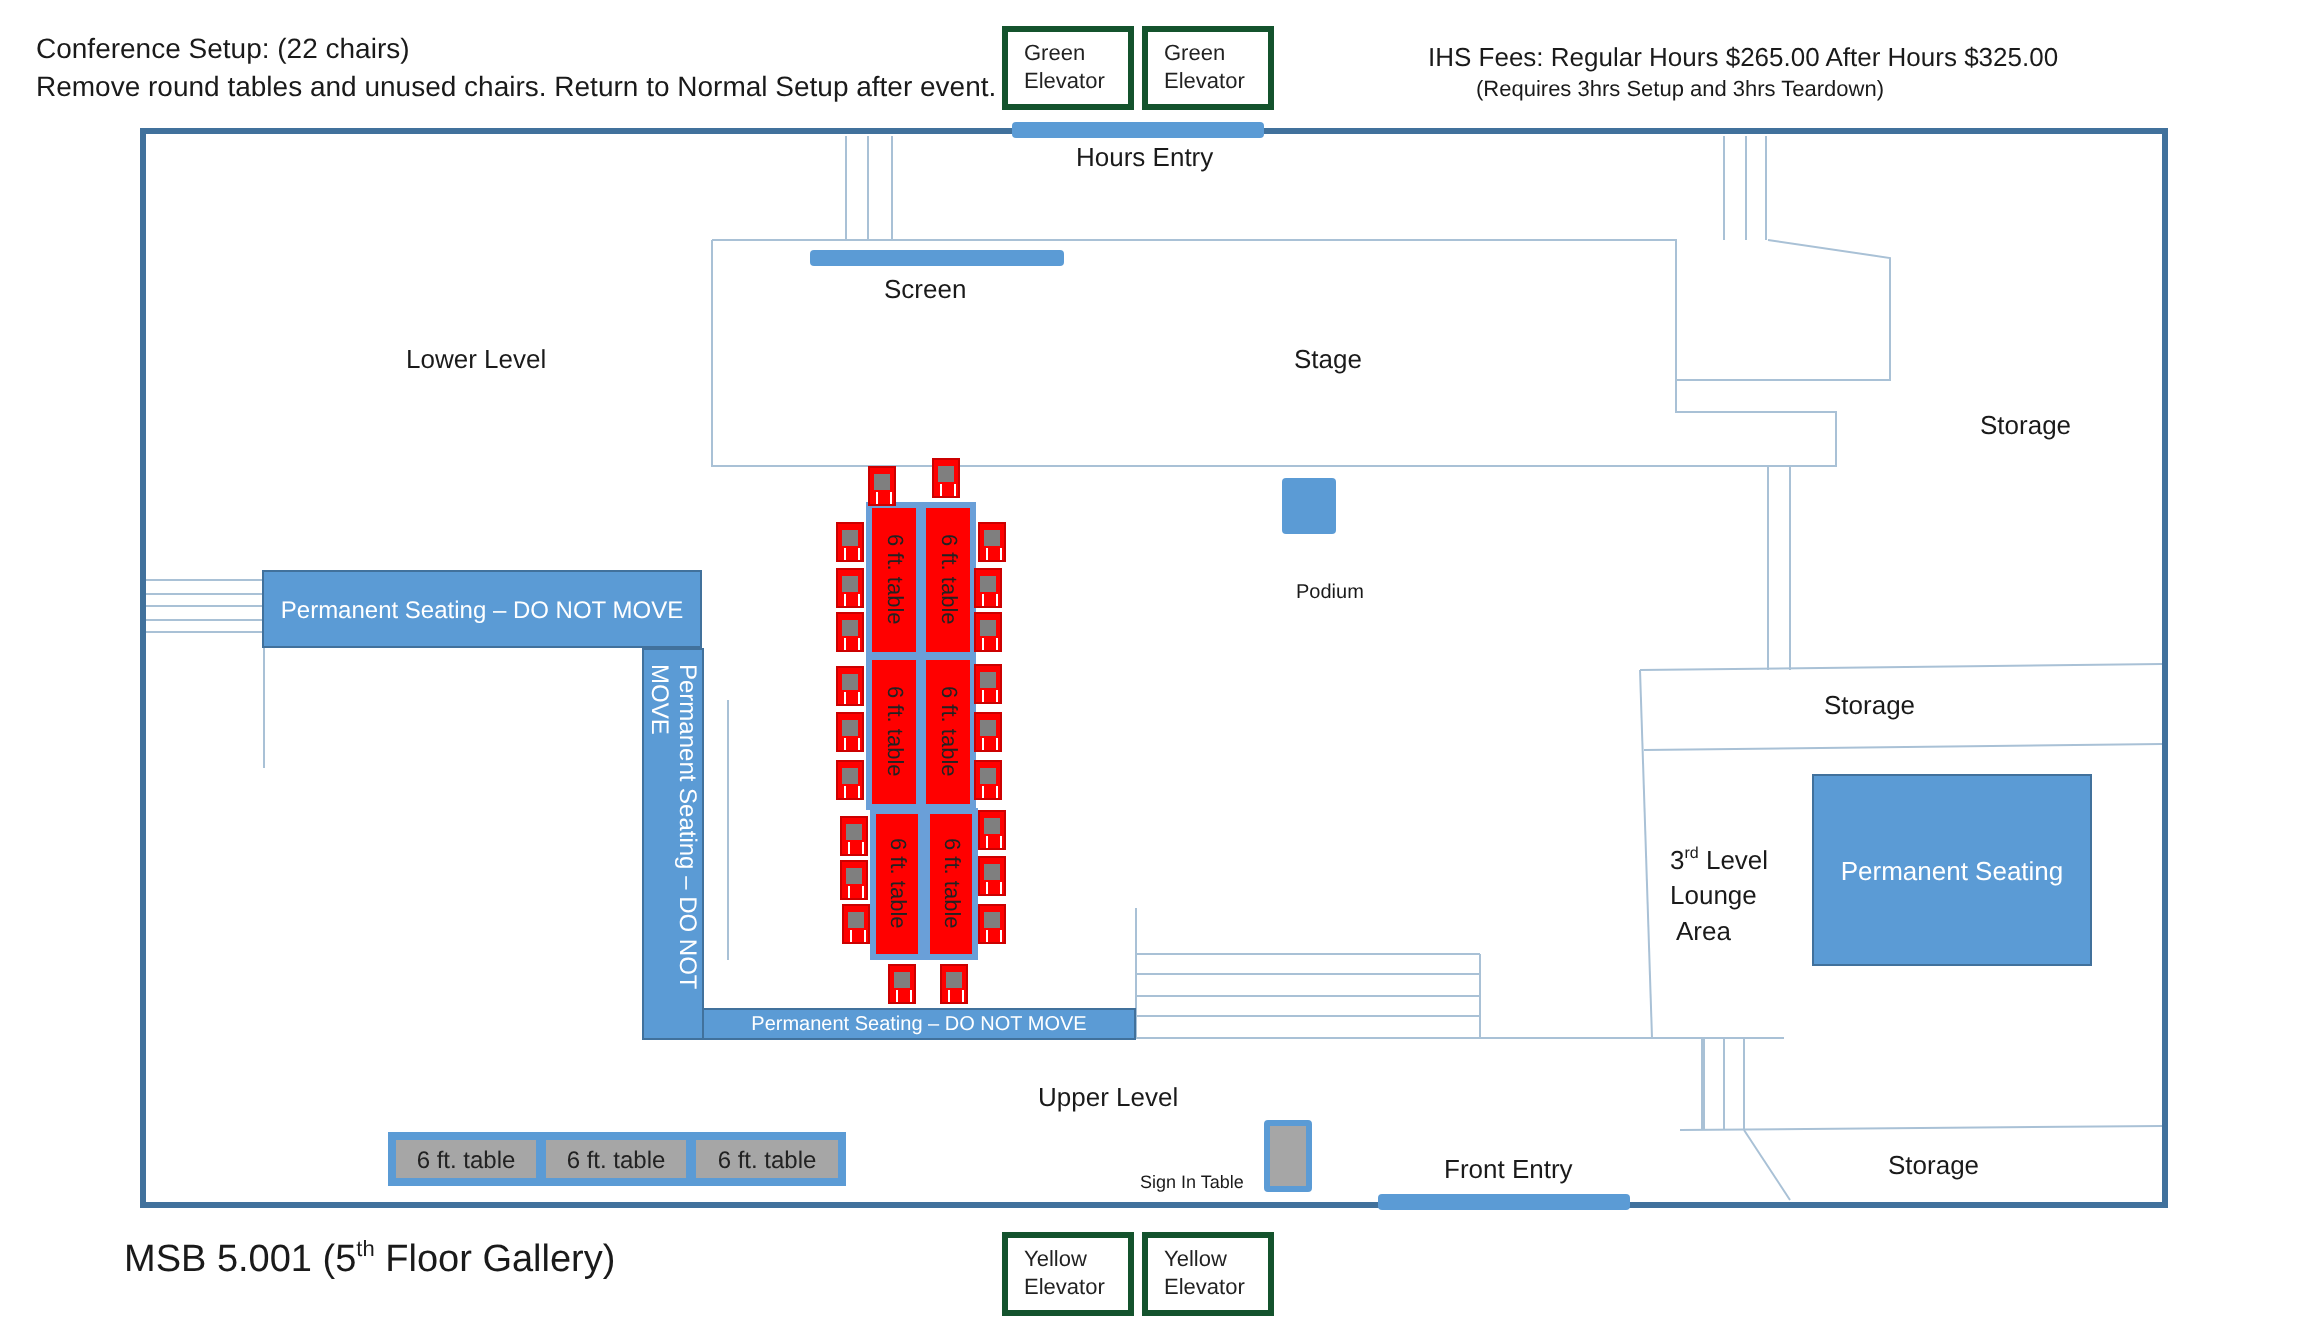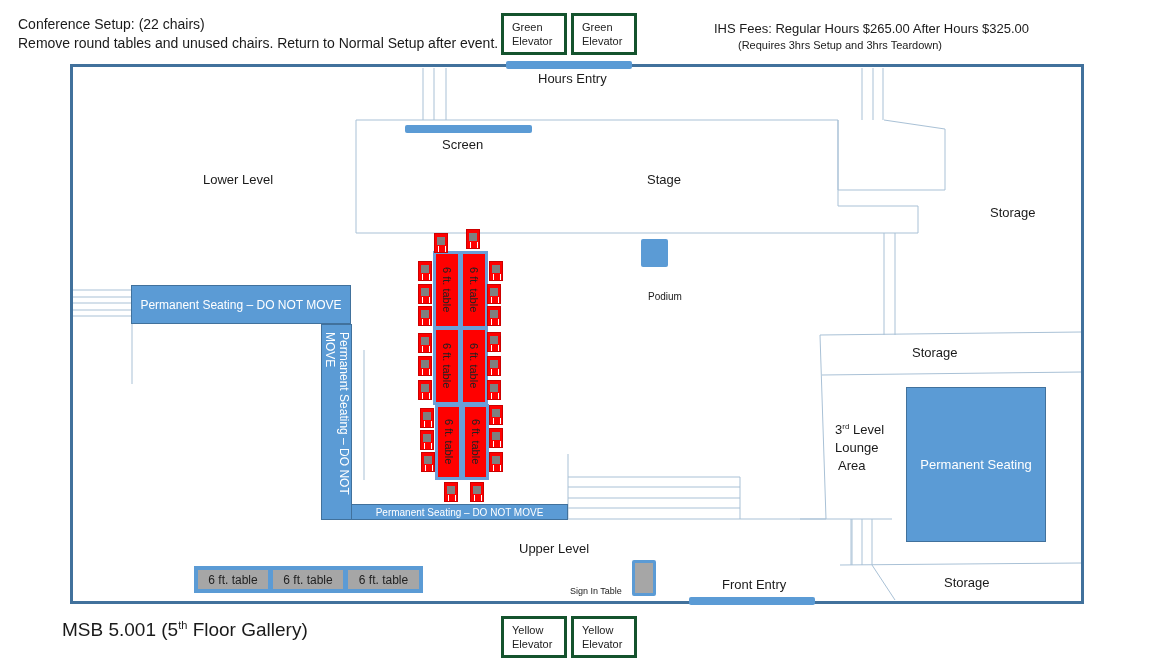--- a/index.html
+++ b/index.html
@@ -113,21 +113,21 @@
 
 <div class="blue-block" style="left:131px;top:285px;width:220px;height:39px;">
   <span>Permanent Seating – DO NOT MOVE</span>
 </div>
 <div class="blue-block" style="left:321px;top:324px;width:31px;height:196px;">
   <span style="writing-mode:vertical-rl;white-space:normal;width:30px;height:180px;font-size:12px;line-height:14px;text-align:left;">Permanent Seating – DO NOT MOVE</span>
 </div>
 <div class="blue-block" style="left:351px;top:504px;width:217px;height:16px;font-size:10px;">
   <span>Permanent Seating – DO NOT MOVE</span>
 </div>
-<div class="blue-block" style="left:906px;top:387px;width:140px;height:155px;font-size:13px;">
+<div class="blue-block" style="left:906px;top:387px;width:140px;height:96px;font-size:13px;">
   <span>Permanent Seating</span>
 </div>
 
 <div class="label" style="left:835px;top:418px;line-height:18px;">
   <div><span>3</span><sup>rd</sup><span> Level</span></div>
   <div>Lounge</div>
   <div style="padding-left:3px;">Area</div>
 </div>
 
 <div class="red-table" style="left:433px;top:251px;width:28px;height:78px;">

